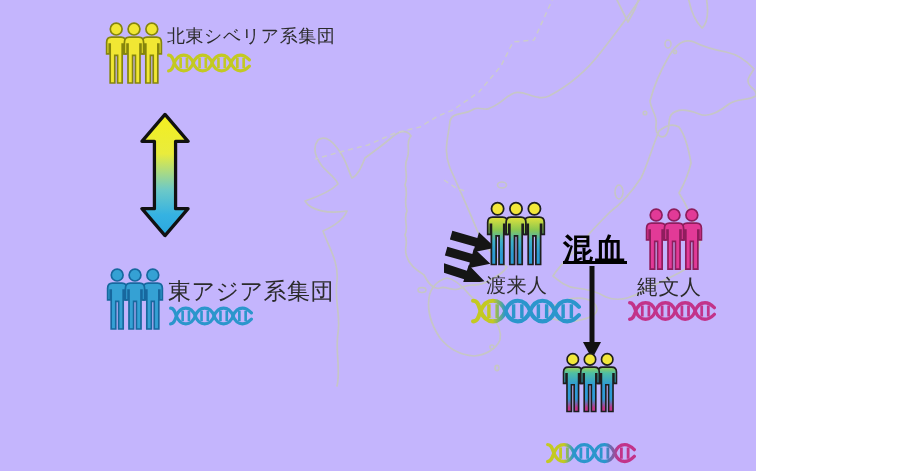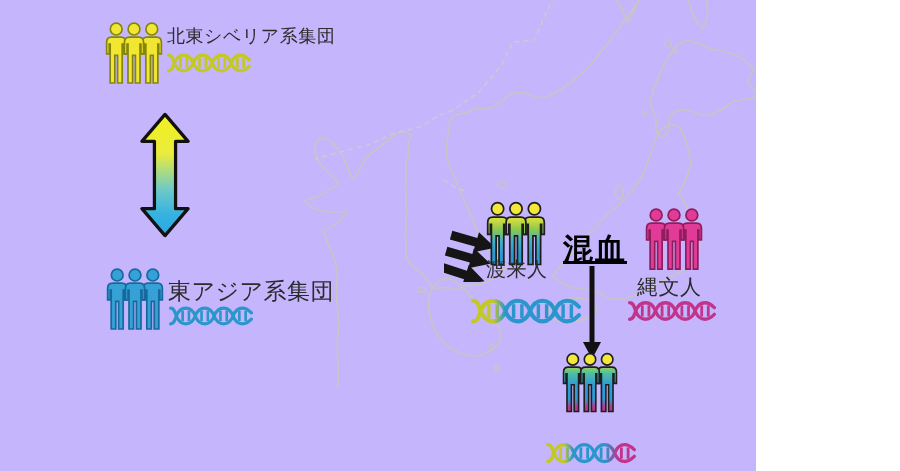--- a/index.html
+++ b/index.html
@@ -6,21 +6,21 @@
   .stage{position:relative;width:756px;height:471px;background:#c4b5fd;overflow:hidden;
          font-family:"Liberation Sans","DejaVu Sans",sans-serif;}
   .abs{position:absolute;}
   svg.mapbg{left:0;top:0;}
   .coast{fill:none;stroke:#c6c6c6;stroke-width:1.7;stroke-linejoin:round;stroke-linecap:round;}
   .isle{fill:none;stroke:#c6c6c6;stroke-width:1.6;}
   .dashed{fill:none;stroke:#cccccc;stroke-width:1.5;stroke-dasharray:5 4;stroke-linejoin:round;}
   .glabel{position:absolute;color:#2b2b2b;white-space:nowrap;letter-spacing:.5px;font-weight:500;}
   .lbl-siberia{left:167px;top:24px;font-size:18px;}
   .lbl-eastasia{left:168px;top:276px;font-size:23px;text-align:right;}
-  .lbl-toraijin{left:486px;top:256px;font-size:20px;}
+  .lbl-toraijin{left:486px;top:272px;font-size:20px;}
   .lbl-jomon{left:637px;top:273px;font-size:21px;font-family:Liberation Mono, monospace;}
   .lbl-modern{left:538px;top:414px;font-size:20px;}
   .lbl-admix{left:563px;top:229px;font-size:30px;font-weight:700;color:#000;letter-spacing:2px;text-decoration:underline;}
   .hiddefs{position:absolute;width:0;height:0;overflow:hidden;}
 </style>
 </head>
 <body>
 
 <div class="stage">
 

